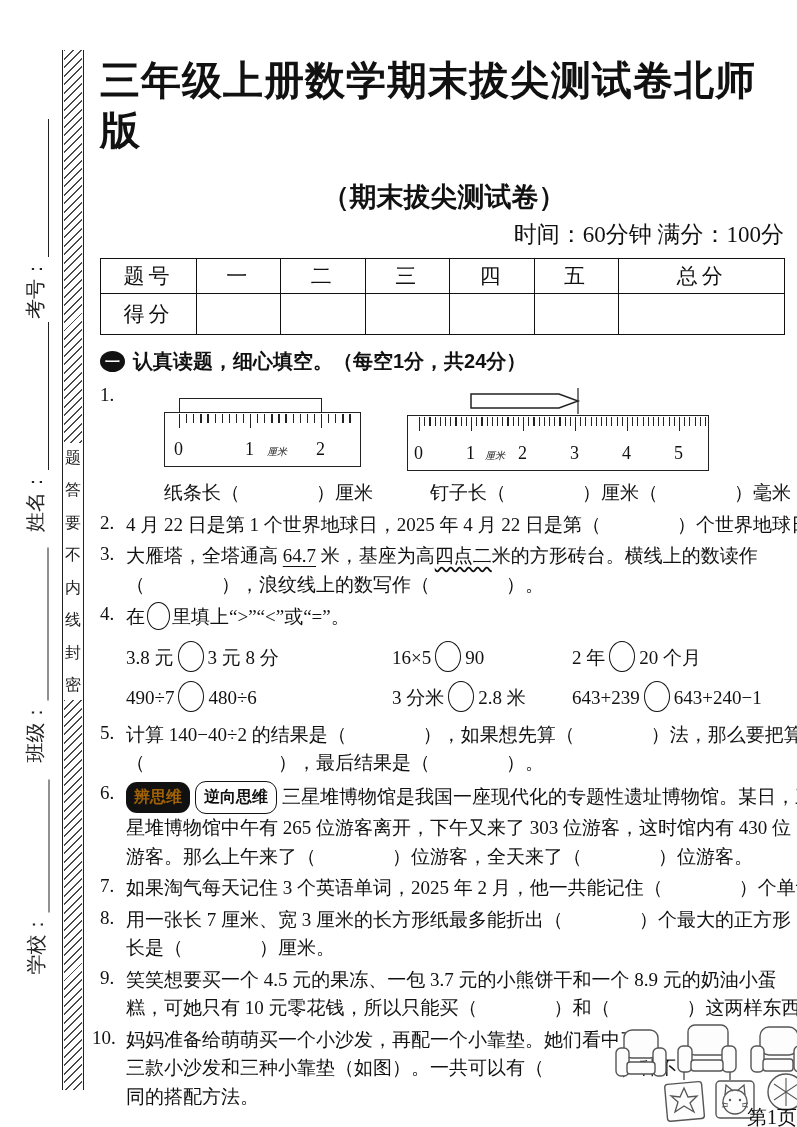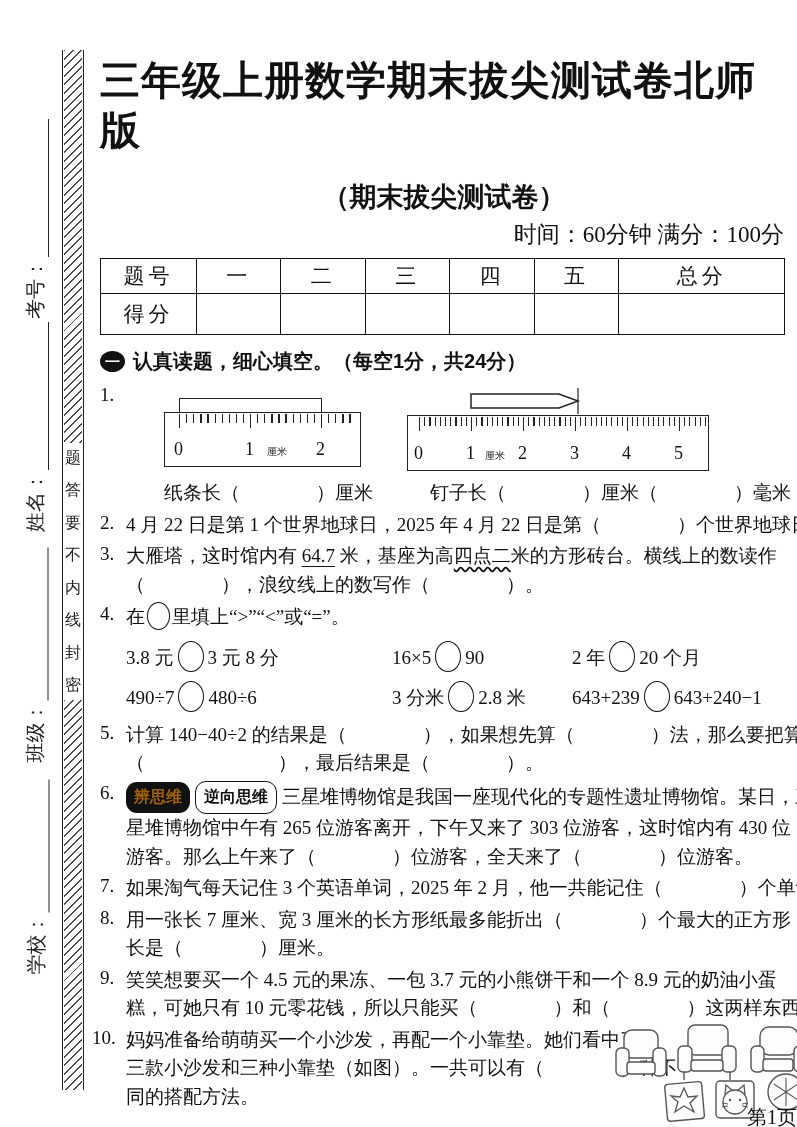--- a/index.html
+++ b/index.html
@@ -90,21 +90,21 @@
   .tick { position:absolute; }
   .r1 .tick-minor { left:15px; top:17px; width:174px; height:9px;
     background:repeating-linear-gradient(to right,#222 0 1.2px,transparent 1.2px 7.1px); }
   .r1 .tick-major { left:15px; top:17px; width:146px; height:14px;
     background:repeating-linear-gradient(to right,#222 0 1.4px,transparent 1.4px 71px); }
   .r2 .tick-minor { left:12px; top:32px; width:288px; height:9px;
     background:repeating-linear-gradient(to right,#222 0 1.1px,transparent 1.1px 5.2px); }
   .r2 .tick-major { left:12px; top:32px; width:264px; height:14px;
     background:repeating-linear-gradient(to right,#222 0 1.4px,transparent 1.4px 52px); }
   .rnum { position:absolute; font-size:18px; }
-  .runit { position:absolute; font-size:10px; }
+  .runit { position:absolute; font-size:10px;font-style:italic; }
   .nail-svg { position:absolute; left:0; top:0; }
 
   
   .circle {
     display:inline-block; width:26px; height:31px; border:1.5px solid #111;
     border-radius:50%; vertical-align:-8px; margin:0 4px;
   }
   .circle.small { width:23px; height:28px; vertical-align:-7px; margin:0 2px; }
   .cmp-row { display:grid; grid-template-columns:266px 180px 1fr; margin-top:9px; }
   .cmp { white-space:nowrap; }
@@ -237,21 +237,21 @@
         <div class="qnum">2.</div>
         <div class="qbody">
           <div class="line">4 月 22 日是第 1 个世界地球日，2025 年 4 月 22 日是第（　　　　）个世界地球日。</div>
         </div>
       </div>
 
       <div class="question">
         <div class="qnum">3.</div>
         <div class="qbody">
           <div class="line">
-            <span>大雁塔，这时馆内有 </span><span class="u-solid">64.7</span><span> 米，基座为高</span><span class="u-wavy">四点二</span><span>米的方形砖台。横线上的数读作</span>
+            <span>大雁塔，全塔通高 </span><span class="u-solid">64.7</span><span> 米，基座为高</span><span class="u-wavy">四点二</span><span>米的方形砖台。横线上的数读作</span>
           </div>
           <div class="line">（　　　　），浪纹线上的数写作（　　　　）。</div>
         </div>
       </div>
 
       <div class="question">
         <div class="qnum">4.</div>
         <div class="qbody">
           <div class="line">
             <span>在</span><span class="circle small"></span><span>里填上“&gt;”“&lt;”或“=”。</span>

